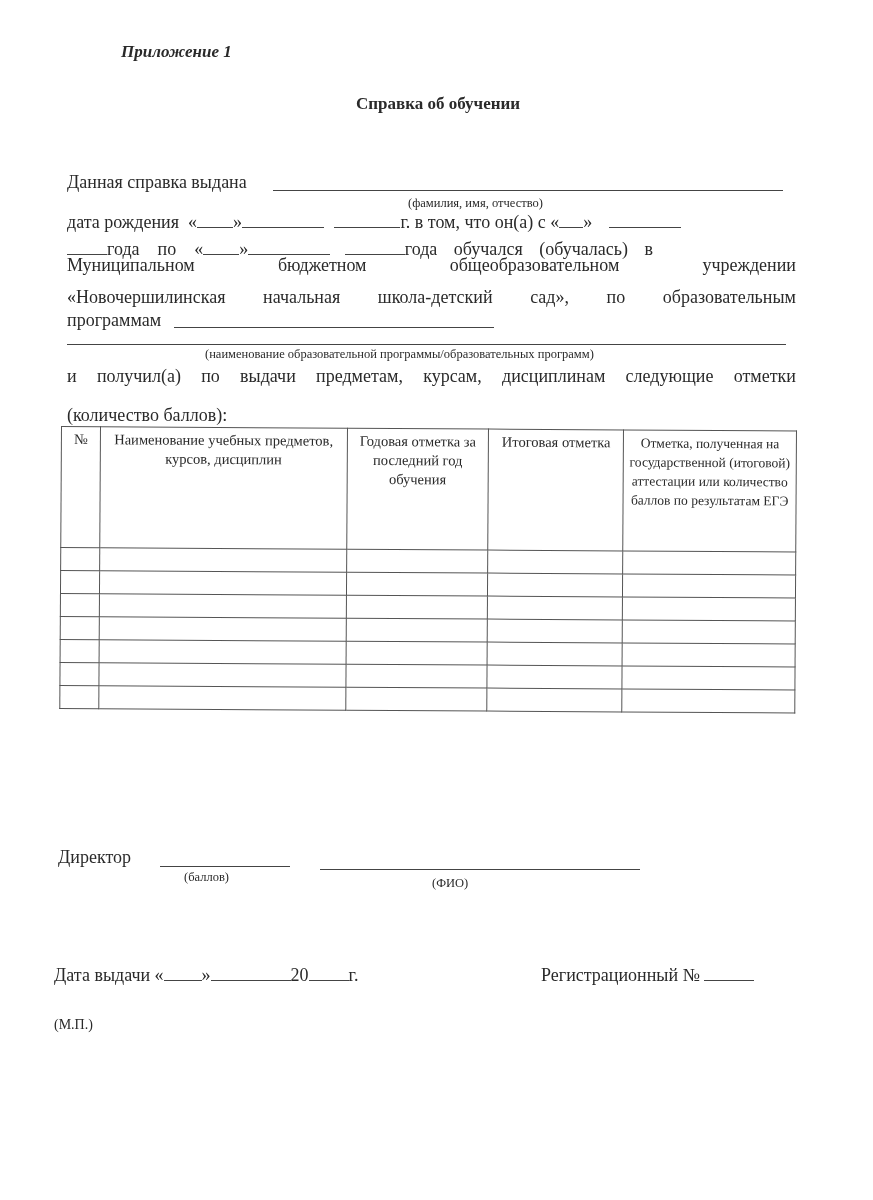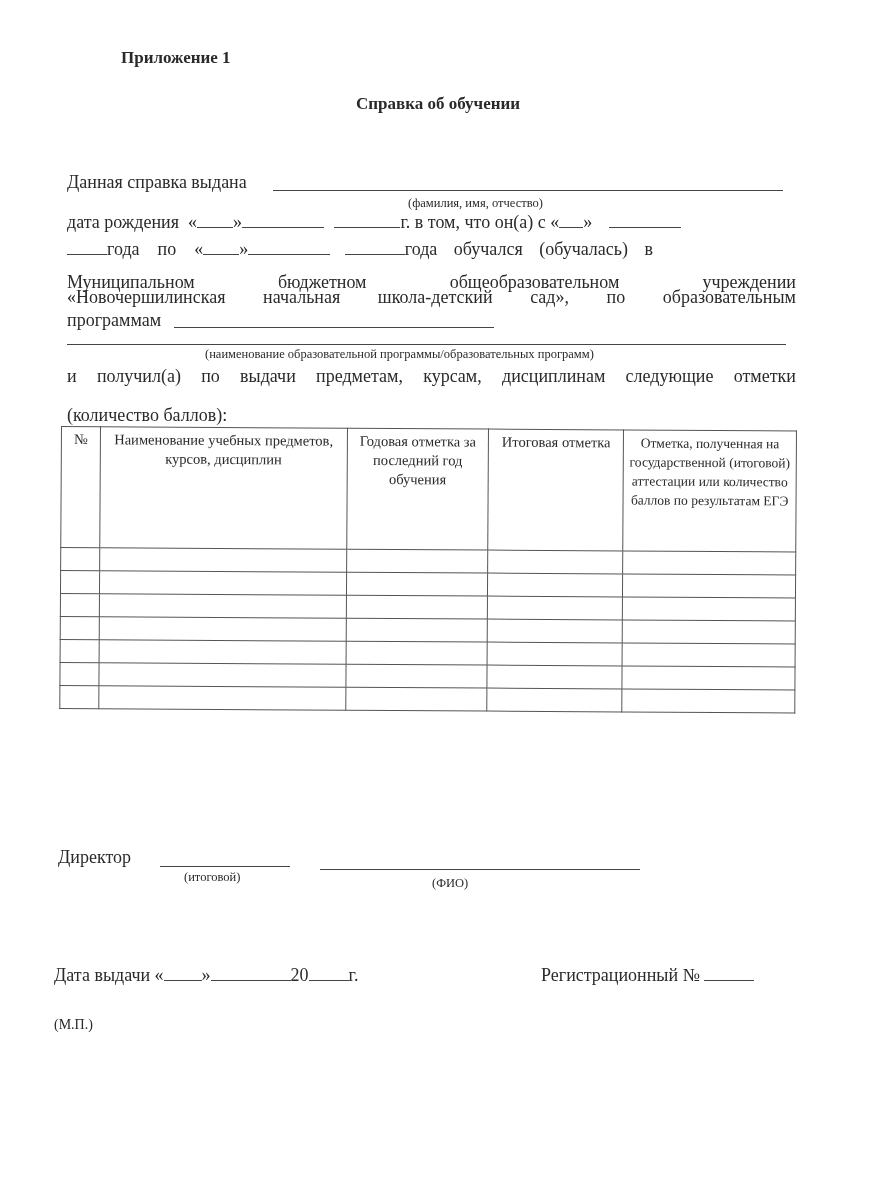--- a/index.html
+++ b/index.html
@@ -1,21 +1,21 @@
 <!DOCTYPE html>
 <html><head>
 <meta charset="utf-8">
 <style>
   html, body { margin: 0; padding: 0; }
   body {
     width: 873px; height: 1200px; background: #ffffff; position: relative;
     font-family: "Liberation Serif", serif; color: #2a2a2a; overflow: hidden;
   }
   .abs { position: absolute; white-space: nowrap; }
-  .appendix { left: 121px; top: 48px; font-size: 17px; font-weight: bold; }
+  .appendix { left: 121px; top: 42px; font-size: 17px; font-weight: bold; font-style: italic; }
   .title { left: 356px; top: 94px; font-size: 17px; font-weight: bold; }
   .body-text { font-size: 18px; }
   .hint { font-size: 12.5px; }
   .line { position: absolute; border-bottom: 1px solid #444; height: 0; }
   .u { display: inline-block; border-bottom: 1px solid #444; height: 14px; vertical-align: baseline; }
   .justify-line { position: absolute; left: 67px; width: 729px; font-size: 18px; display: flex; justify-content: space-between; white-space: nowrap; }
   table.grades {
     position: absolute; left: 61px; top: 426px; width: 736px;
     border-collapse: collapse; font-size: 14.5px; transform: rotate(0.35deg); transform-origin: left top;
   }
@@ -41,21 +41,21 @@
   <span>в том, что он(а) с</span>
   <span>«</span><span class="u" style="width:24px"></span><span>»</span>
   <span class="u" style="width:72px; margin-left:12px"></span>
 </div>
 
 <div class="abs body-text" style="left:67px; top:239px;">
   <span class="u" style="width:40px"></span><span>года</span>&nbsp;&nbsp;&nbsp;&nbsp;<span>по</span>&nbsp;&nbsp;&nbsp;&nbsp;<span>«</span><span class="u" style="width:36px"></span><span>»</span><span class="u" style="width:82px"></span>
   <span class="u" style="width:60px; margin-left:10px"></span><span style="word-spacing:12px">года обучался (обучалась) в</span>
 </div>
 
-<div class="justify-line" style="top:272px;">
+<div class="justify-line" style="top:255px;">
   <span>Муниципальном</span>
   <span>бюджетном</span>
   <span>общеобразовательном</span>
   <span>учреждении</span>
 </div>
 <div class="justify-line" style="top:287px;">
   <span>«Новочершилинская</span>
   <span>начальная</span>
   <span>школа-детский</span>
   <span>сад»,</span>
@@ -146,21 +146,21 @@
         <td></td>
         <td></td>
         <td></td>
         <td></td>
       </tr>
   </tbody>
 </table>
 
 <div class="abs body-text" style="left:58px; top:847px;">Директор</div>
 <div class="line" style="left:160px; top:866px; width:130px;"></div>
-<div class="abs hint" style="left:184px; top:870px;">(итоговой)</div>
+<div class="abs hint" style="left:184px; top:870px;">(баллов)</div>
 <div class="line" style="left:320px; top:869px; width:320px;"></div>
 <div class="abs hint" style="left:432px; top:876px;">(ФИО)</div>
 
 <div class="abs body-text" style="left:54px; top:965px;">
   <span>Дата выдачи «</span><span class="u" style="width:38px"></span><span>»</span><span class="u" style="width:80px"></span><span>20</span><span class="u" style="width:40px"></span><span>г.</span>
 </div>
 <div class="abs body-text" style="left:541px; top:965px;">
   <span>Регистрационный №</span>
   <span class="u" style="width:50px"></span>
 </div>

